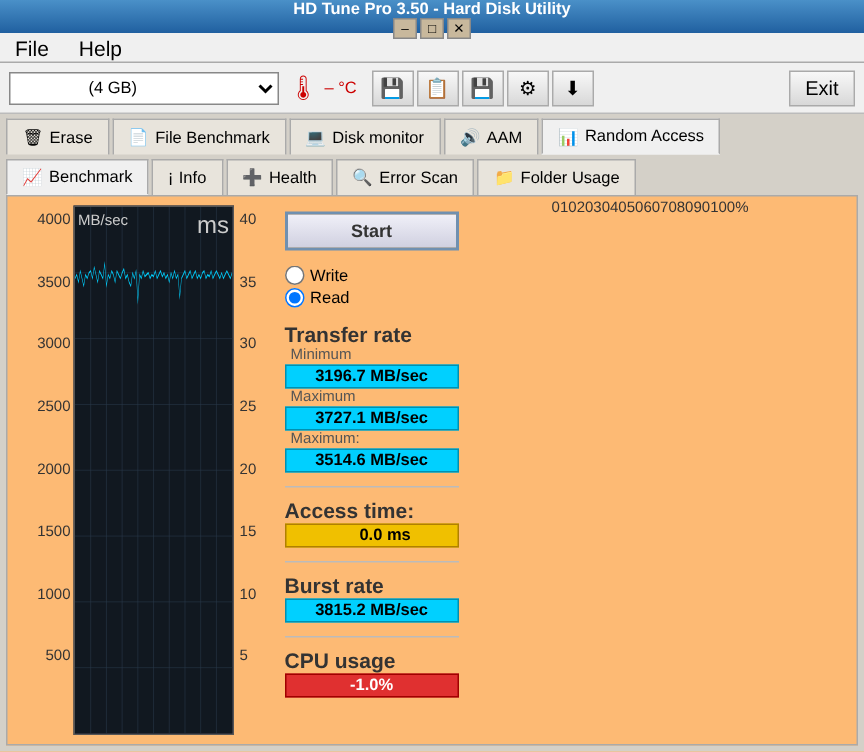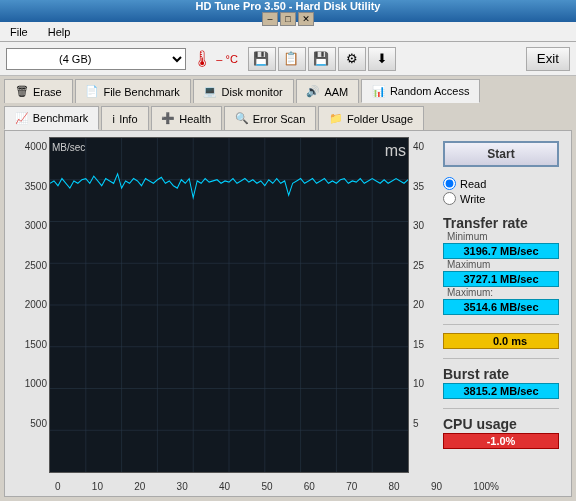--- a/index.html
+++ b/index.html
@@ -42,21 +42,21 @@
       border-bottom: 1px solid #aaa;
       height: 20px;
       display: flex;
       align-items: center;
       padding: 0 4px;
       gap: 8px;
     }
     #menu-bar span {
       cursor: pointer;
       padding: 2px 6px;
-      font-size: 11px;
+      font-size: 14px;
     }
 
     
     #toolbar {
       background: #f0f0f0;
       border-bottom: 1px solid #bbb;
       height: 34px;
       display: flex;
       align-items: center;
       padding: 0 6px;
@@ -119,25 +119,25 @@
     }
     .tab.active {
       background: #f0f0f0;
       border-bottom: 1px solid #f0f0f0;
       position: relative;
       z-index: 2;
     }
 
     
     #main {
-      background: #e5e5e5;
+      background: #fdba74;
       border: 1px solid #aaa;
       margin: 0 4px 4px;
       display: flex;
-      flex-direction: column;
+      flex-direction: row;
       height: calc(501px - 22px - 20px - 34px - 27px - 27px - 4px);
     }
 
     
     #chart-area {
       display: flex;
       flex: 1;
       padding: 6px;
       gap: 0;
     }
@@ -389,42 +389,43 @@
       <span>10</span>
       <span>5</span>
       <span></span>
     </div>
 
     <div id="info-panel">
       <button id="start-btn">Start</button>
 
       <div class="radio-group">
         <label class="radio-item">
+          <input type="radio" name="mode" style="">
+          <span>Write</span>
+        </label>
+        <label class="radio-item">
           <input type="radio" name="mode" checked="" style="">
           <span>Read</span>
-        </label>
-        <label class="radio-item">
-          <input type="radio" name="mode" style="">
-          <span>Write</span>
         </label>
       </div>
 
       <div class="stat-section">
         <div class="stat-label">Transfer rate</div>
         <div class="stat-sublabel">Minimum</div>
         <div class="stat-value">3196.7 MB/sec</div>
         <div class="stat-sublabel">Maximum</div>
         <div class="stat-value">3727.1 MB/sec</div>
         <div class="stat-sublabel">Maximum:</div>
         <div class="stat-value">3514.6 MB/sec</div>
       </div>
 
       <hr class="divider-line">
 
       <div class="stat-section">
+        <div class="stat-label">Access time:</div>
         <div class="stat-value yellow">0.0 ms</div>
       </div>
 
       <hr class="divider-line">
 
       <div class="stat-section">
         <div class="stat-label">Burst rate</div>
         <div class="stat-value">3815.2 MB/sec</div>
       </div>
 

